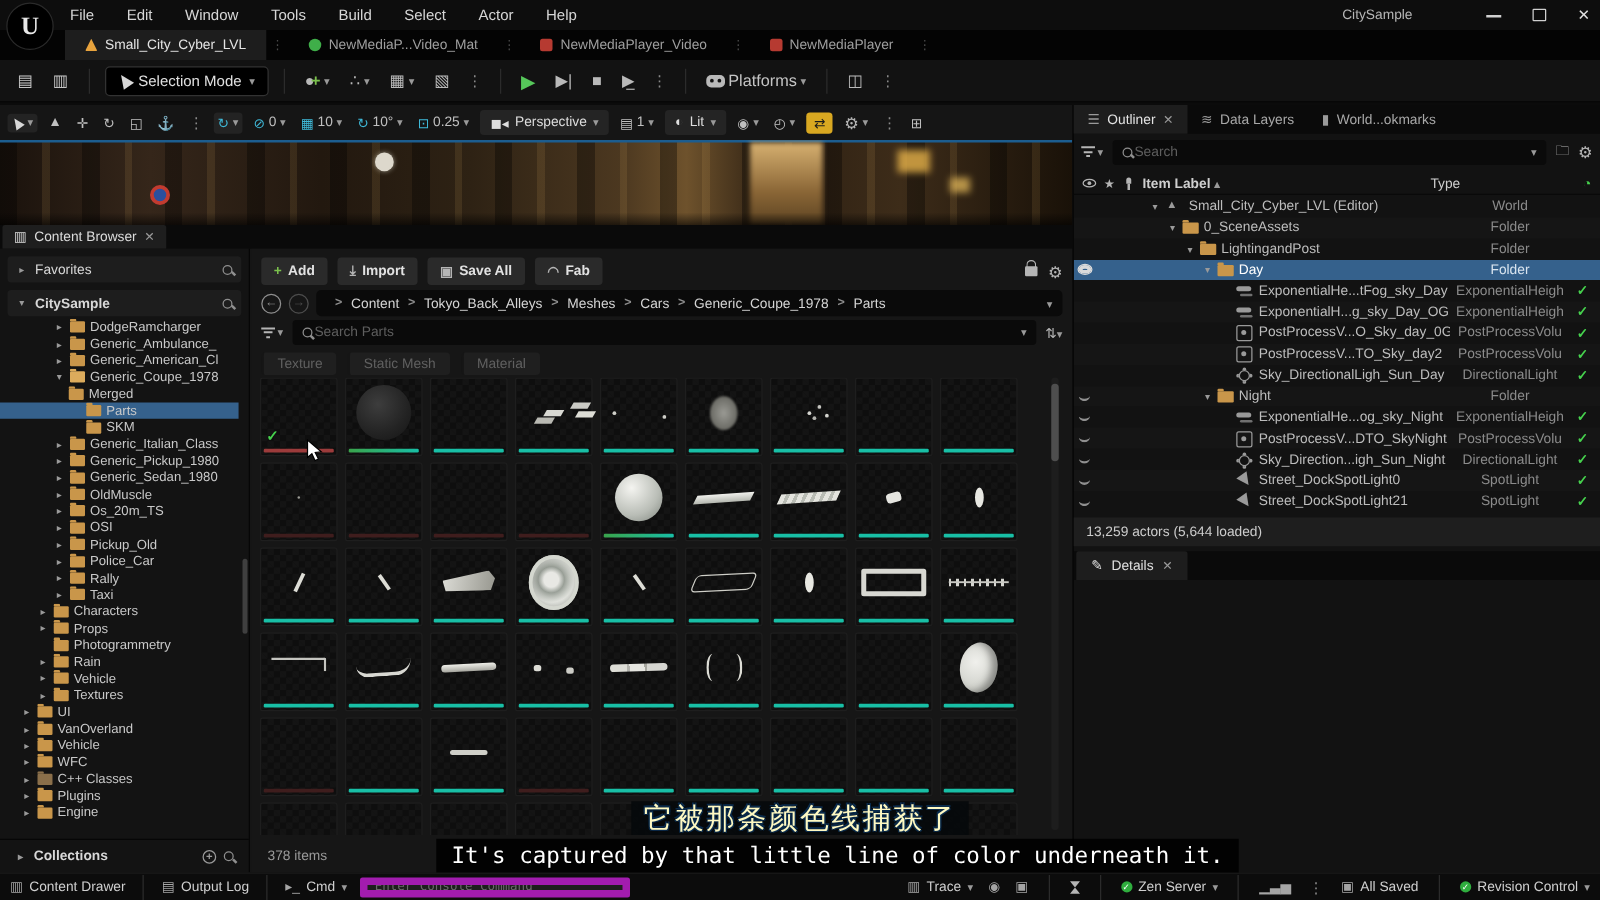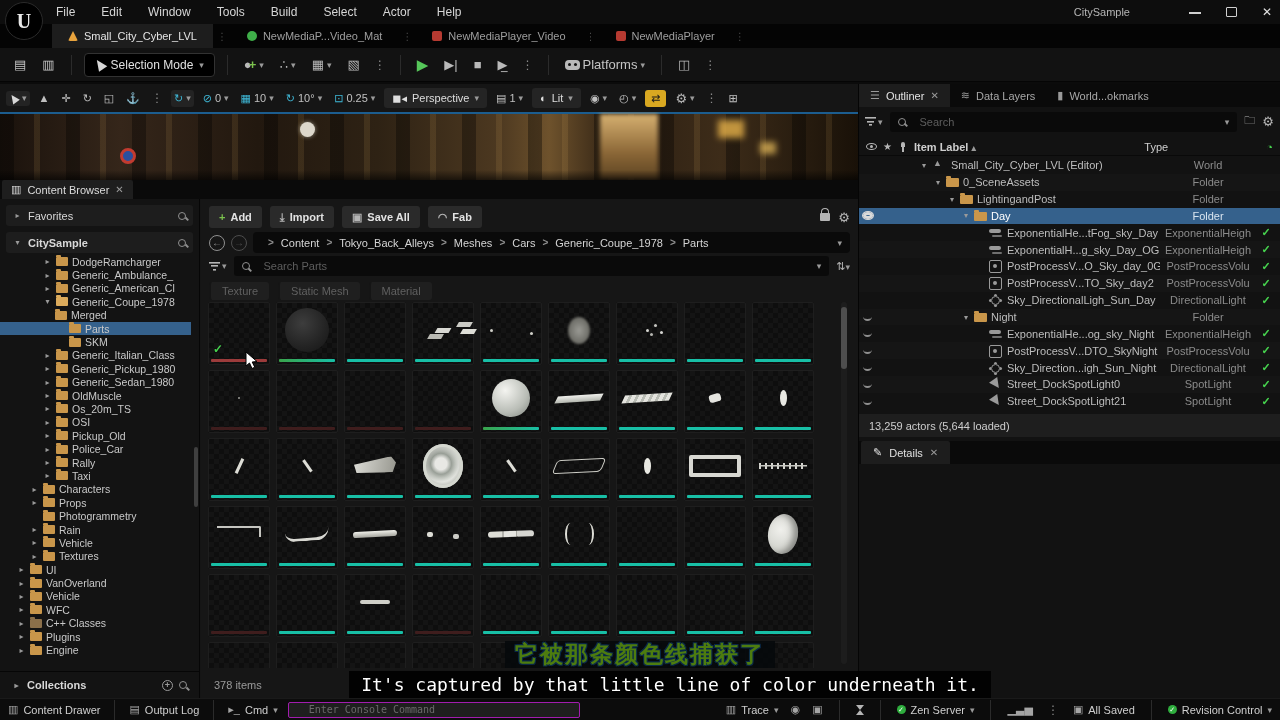--- a/index.html
+++ b/index.html
@@ -98,21 +98,21 @@
   .cb-nav { position:absolute; top:33px; left:8px; right:8px; height:21px; display:flex; align-items:center; gap:6px; }
   .nav-circ { width:16px; height:16px; border:1.4px solid #8f8f8f; border-radius:50%; color:#8f8f8f; font-size:10px; line-height:14px; text-align:center; flex:none; }
   .nav-circ.dim { opacity:.45; }
   .bc-wrap { flex:1; background:#0a0a0a; border-radius:4px; height:21px; display:flex; align-items:center; padding:0 8px; overflow:hidden; }
   .bc-sep { color:#8f8f8f; margin:0 7px; font-size:10px; font-weight:bold; }
   .bc-item { color:#d4d4d4; font-size:11px; white-space:nowrap; }
   .bc-end { margin-left:auto; color:#9a9a9a; font-size:9px; }
   .cb-search { position:absolute; top:57px; left:8px; right:8px; height:20px; display:flex; align-items:center; gap:7px; }
   .filt-ico { display:flex; align-items:center; gap:2px; color:#b5b5b5; }
   .funnel { width:11px; height:9px; background:linear-gradient(#b5b5b5,#b5b5b5) 0 0/11px 1.6px no-repeat, linear-gradient(#b5b5b5,#b5b5b5) 2px 3.5px/7px 1.6px no-repeat, linear-gradient(#b5b5b5,#b5b5b5) 4px 7px/3px 1.6px no-repeat; }
-  .srch { flex:1; background:#0a0a0a; border-radius:3px; height:20px; display:flex; align-items:center; gap:14px; padding:0 8px; }
+  .srch { flex:1; background:#0a0a0a; border-radius:3px; height:20px; display:flex; align-items:center; gap:2px; padding:0 8px; }
   .srch input { flex:1; background:transparent; border:none; outline:none; color:#c8c8c8; font-size:11px; font-family:"Liberation Sans",sans-serif; }
   .srch input::placeholder { color:#5e5e5e; }
   .sort-ico { color:#b5b5b5; font-size:11px; }
   .cb-filters { position:absolute; top:83px; left:8px; display:flex; gap:9px; }
   .fpill { background:#1f1f1f; border-radius:3px; padding:3px 11px; color:#606060; font-size:11px; border-left:2px solid #151515; }
   .cb-grid { position:absolute; top:103px; left:7px; width:614px; bottom:30px; overflow:hidden; display:grid; grid-template-columns:repeat(9,62px); grid-auto-rows:63px; gap:5px 6px; }
   .tile { position:relative; background-color:#0e0e0e; border:1px solid #1e1e1e; border-radius:2px;
     background-image:linear-gradient(45deg,#141414 25%,transparent 25%,transparent 75%,#141414 75%),linear-gradient(45deg,#141414 25%,transparent 25%,transparent 75%,#141414 75%);
     background-size:10px 10px; background-position:0 0,5px 5px; }
   .ul { position:absolute; left:2px; right:2px; bottom:2px; height:3px; border-radius:1px; }
@@ -198,31 +198,31 @@
   .ol-status { position:absolute; top:330px; left:0; right:0; height:23px; background:#1e1e1e; display:flex; align-items:center; padding:0 10px; color:#cdcdcd; }
   .dt-tabrow { position:absolute; top:357px; left:0; right:0; height:23px; background:#0a0a0a; }
   .dt-tab { position:absolute; left:2px; top:0; height:23px; background:#1d1d1d; display:flex; align-items:center; gap:7px; padding:0 12px; color:#e0e0e0; border-radius:2px 2px 0 0; }
   .dt-body { position:absolute; top:380px; left:0; right:0; bottom:0; background:#161616; text-align:center; padding-top:32px; }
   .dt-empty { color:#6f6f6f; font-style:italic; font-size:10.5px; }
 
   
   .statusbar { position:absolute; left:0; right:0; bottom:0; height:22px; background:#0c0c0c; display:flex; align-items:center; gap:10px; padding:0 8px; border-top:1px solid #1a1a1a; }
   .sb-item { display:flex; align-items:center; gap:5px; color:#cfcfcf; font-size:11px; }
   .sb-ico { color:#a5a5a5; font-size:11px; }
-  .sb-input { width:292px; height:16px; background:#1e1e1e; border:1px solid #a21caf; border-radius:2px; color:#c8c8c8; font-family:"DejaVu Sans Mono",monospace; font-size:10px; padding:0 20px; outline:none; }
+  .sb-input { width:216px; height:16px; background:#1e1e1e; border:6px solid #a21caf; border-radius:2px; color:#c8c8c8; font-family:"DejaVu Sans Mono",monospace; font-size:10px; padding:0 6px; outline:none; }
   .sb-input::placeholder { color:#6a6a6a; }
   .sb-right { margin-left:auto; display:flex; align-items:center; gap:12px; }
   .gdot { width:9px; height:9px; border-radius:50%; background:#2fae3e; display:inline-flex; align-items:center; justify-content:center; color:#fff; font-size:7px; }
   .hg { width:8px; height:10px; position:relative; }
   .hg::before { content:""; position:absolute; top:0; left:0; border-left:4px solid transparent; border-right:4px solid transparent; border-top:5px solid #b5b5b5; }
   .hg::after { content:""; position:absolute; bottom:0; left:0; border-left:4px solid transparent; border-right:4px solid transparent; border-bottom:5px solid #b5b5b5; }
 
   
   .sub-zh { position:absolute; left:0; right:0; top:641px; text-align:center; z-index:40; pointer-events:none; }
-  .sub-zh span { display:inline-block; background:rgba(5,8,10,.85); color:#4d7c0f; font-size:23px; font-weight:bold; letter-spacing:2px; padding:0 10px; line-height:27px;
+  .sub-zh span { display:inline-block; background:rgba(5,8,10,.85); color:#fef9c3; font-size:23px; font-weight:normal; letter-spacing:2px; padding:0 10px; line-height:27px;
     text-shadow:1px 1px 0 #0a2a4a,-1px 1px 0 #0a2a4a,1px -1px 0 #0a2a4a,-1px -1px 0 #0a2a4a; }
   .sub-en { position:absolute; left:287px; width:766px; top:671px; text-align:center; z-index:40; pointer-events:none; }
   .sub-en span { display:inline-block; background:rgba(0,0,0,.88); color:#fff; font-family:"DejaVu Sans Mono",monospace; font-size:18px; padding:1px 12px; line-height:25px;
     text-shadow:1px 1px 0 #000; }
   .mouse-cursor { position:absolute; left:243px; top:351px; z-index:50; pointer-events:none; }
 </style>
 </head>
 <body>
 
 <div id="app">

